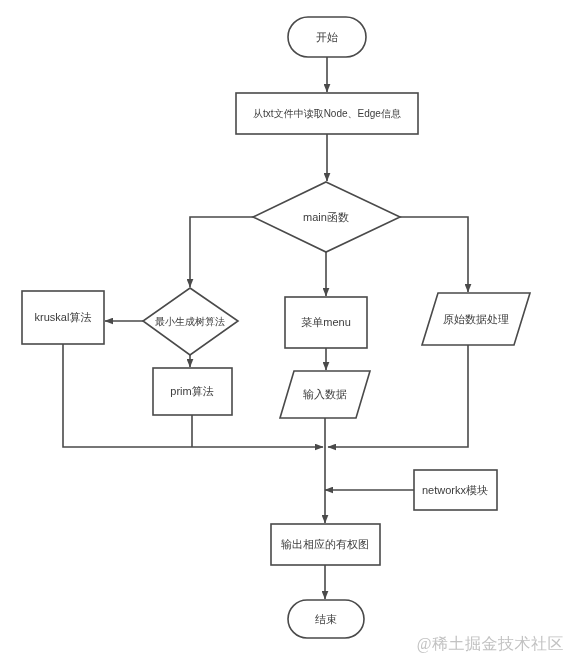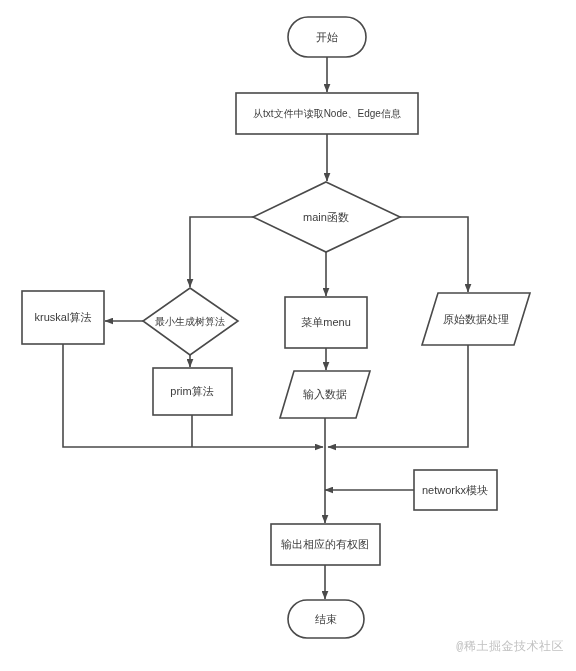--- a/index.html
+++ b/index.html
@@ -42,22 +42,22 @@
     text-anchor: middle;
     dominant-baseline: middle;
   }
   .node-label.small {
     font-size: 10px;
   }
   .watermark-text {
     position: absolute;
     right: 12px;
     bottom: 16px;
-    font-family: Liberation Mono, monospace;
-    font-size: 12px;
+    font-family: Liberation Serif, serif;
+    font-size: 16px;
     color: #c2c2c2;
     letter-spacing: 0.5px;
     user-select: none;
   }
 </style>
 </head>
 <body>
 
 <div id="flowchart-root">
 

